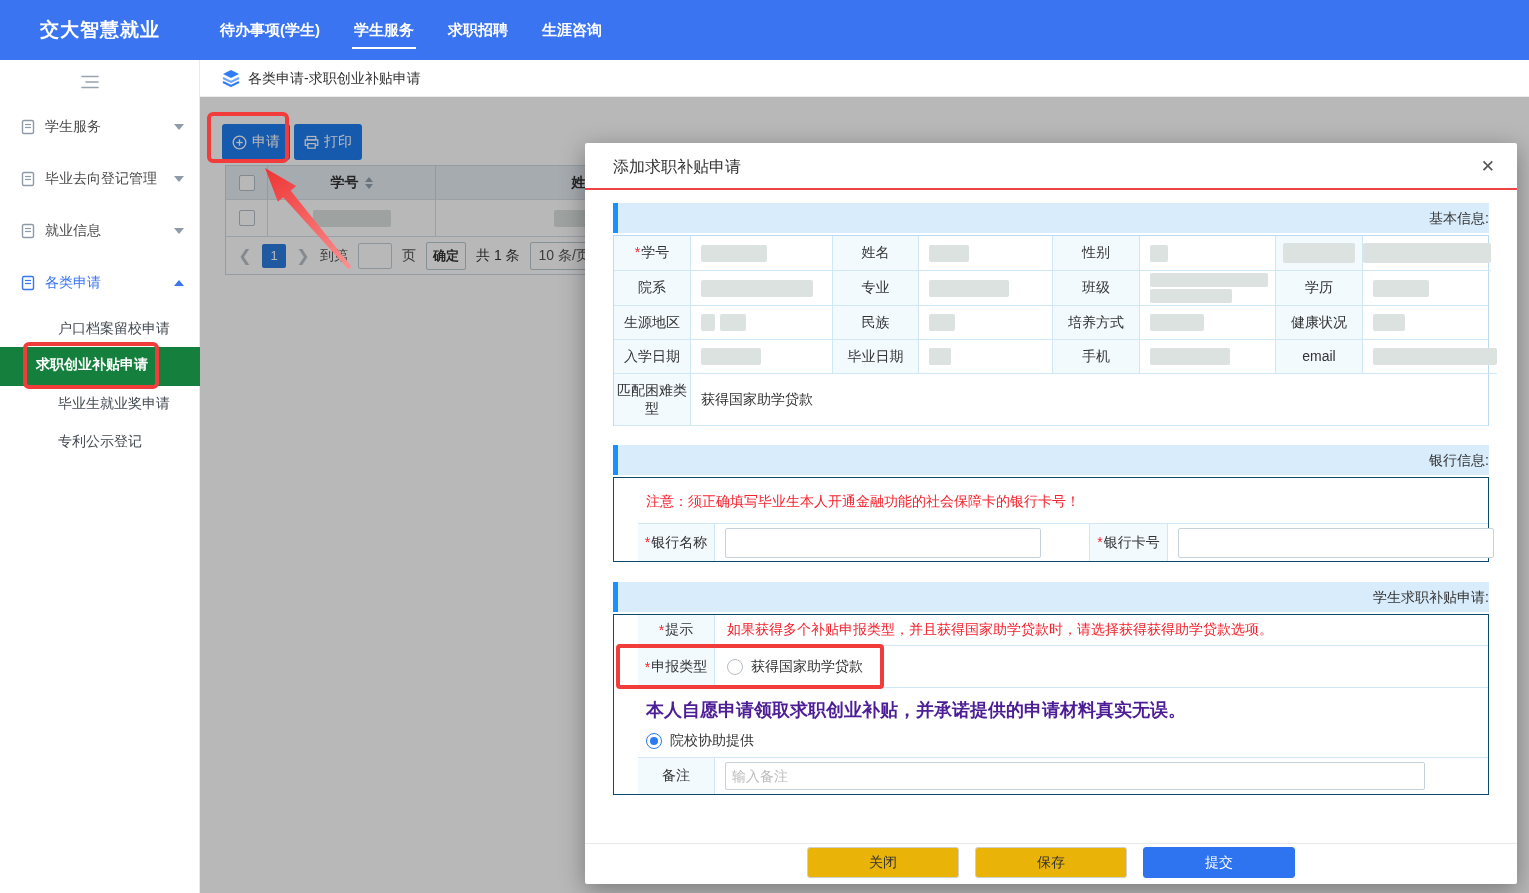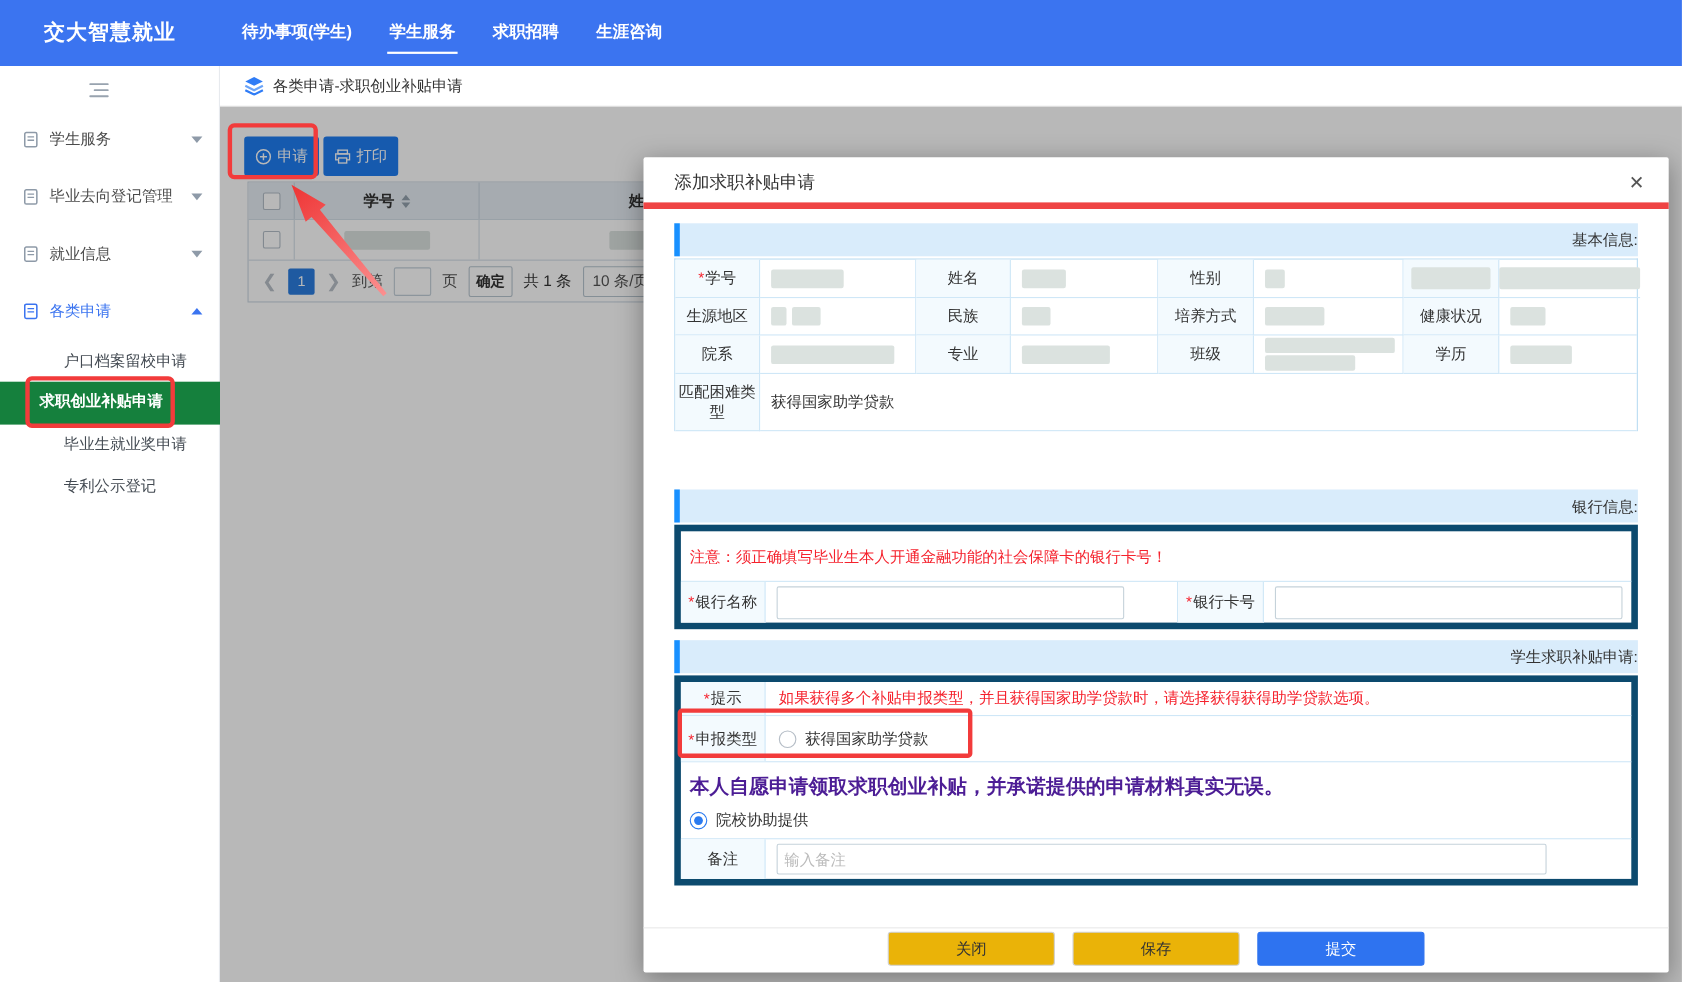--- a/index.html
+++ b/index.html
@@ -74,42 +74,42 @@
   #pg-size { height:28px; border:1px solid #b9c6d0; border-radius:2px; display:flex; align-items:center;
     gap:6px; padding:0 8px; color:#555; cursor:pointer; }
   #pg-size .dd { font-size:10px; color:#889; }
 
   
   #mask { position:absolute; left:200px; top:97px; width:1329px; height:796px; background:rgba(0,0,0,0.28); z-index:5; }
 
   
   #modal { position:absolute; left:585px; top:143px; width:932px; height:741px; background:#fff; border-radius:2px;
     box-shadow:0 6px 24px rgba(0,0,0,0.35); z-index:6; }
-  #m-titlebar { position:absolute; left:0; top:0; width:932px; height:47px; border-bottom:6px solid #ef4444; }
+  #m-titlebar { position:absolute; left:0; top:0; width:932px; height:47px; border-bottom:2px solid #ef4444; }
   #m-title { position:absolute; left:28px; top:0; line-height:47px; font-size:16px; color:#333; }
   #m-close { position:absolute; right:22px; top:0; line-height:47px; font-size:17px; color:#555; cursor:pointer; }
   .sec { position:absolute; left:28px; width:876px; height:30px; background:#d9ecfb; border-left:5px solid #1890ff;
     line-height:30px; padding-left:17px; font-size:14px; color:#333;text-align:right; }
   #sec-basic { top:60px; } #sec-bank { top:302px; } #sec-sub { top:439px; }
 
   #basic-grid { position:absolute; left:28px; top:92px; width:876px; border:1px solid #badcf2; border-bottom:none; }
   .bg-row { display:flex; }
   .bg-cell { border-right:1px solid #cfe7f7; border-bottom:1px solid #cfe7f7; display:flex; align-items:center;
     font-size:14px; color:#333; }
   .bg-cell:last-child { border-right:none; }
   .lc { background:#f3fafe; justify-content:center; text-align:center; line-height:1.25; padding:2px; }
   .vc { padding-left:10px; }
   .w77{width:77px;flex:0 0 77px;} .w142{width:142px;flex:0 0 142px;} .w86{width:86px;flex:0 0 86px;}
   .w134{width:134px;flex:0 0 134px;} .w87{width:87px;flex:0 0 87px;} .w136{width:136px;flex:0 0 136px;}
   .wlast{flex:1;}
   .h35{height:35px;} .h34{height:34px;} .h52{height:52px;}
   .req { color:#f5222d; margin-right:1px; }
   .stack { display:flex; flex-direction:column; gap:2px; }
 
-  .mbox { position:absolute; left:28px; width:876px; border:6px solid #0c4a6e; }
+  .mbox { position:absolute; left:28px; width:876px; border:1px solid #0c4a6e;padding-left:24px; }
   #bank-box { top:334px; }
   #bank-note { height:46px; line-height:46px; padding-left:8px; color:#f5222d; font-size:14px;
     border-bottom:1px solid #cfe7f7; }
   .fm-row { display:flex; }
   .fm-row .bg-cell { border-bottom:none; }
   .txt-input { height:30px; border:1px solid #c5d2da; border-radius:2px; background:#fff; margin-left:10px;
     font-size:14px; padding:0 6px; color:#333; }
   .txt-input::placeholder { color:#bbb; }
   .w375{width:375px;flex:0 0 375px;} .w78{width:78px;flex:0 0 78px;}
 
@@ -314,57 +314,75 @@
           <span class="redact" style="width:18px"></span>
         </div>
       <div class="bg-cell lc w87 h35">
           <span class="redact" style="width:72px;height:20px"></span>
         </div>
       <div class="bg-cell vc wlast h35" style="padding-left:0">
           <span class="redact" style="width:128px;height:20px"></span>
         </div>
     </div>
     <div class="bg-row">
-      <div class="bg-cell lc w77 h34">生源地区</div>
-      <div class="bg-cell vc w142 h34" style="gap:5px">
-          <span class="redact" style="width:14px"></span>
-          <span class="redact" style="width:26px"></span>
-        </div>
-      <div class="bg-cell lc w86 h34">民族</div>
-      <div class="bg-cell vc w134 h34">
-          <span class="redact" style="width:26px"></span>
-        </div>
-      <div class="bg-cell lc w87 h34">培养方式</div>
-      <div class="bg-cell vc w136 h34">
-          <span class="redact" style="width:54px"></span>
-        </div>
-      <div class="bg-cell lc w87 h34">健康状况</div>
-      <div class="bg-cell vc wlast h34">
-          <span class="redact" style="width:32px"></span>
-        </div>
-    </div>
-    <div class="bg-row">
       <div class="bg-cell lc w77 h35">院系</div>
       <div class="bg-cell vc w142 h35">
           <span class="redact" style="width:112px"></span>
         </div>
       <div class="bg-cell lc w86 h35">专业</div>
       <div class="bg-cell vc w134 h35">
           <span class="redact" style="width:80px"></span>
         </div>
       <div class="bg-cell lc w87 h35">班级</div>
       <div class="bg-cell vc w136 h35">
           <span class="stack">
             <span class="redact" style="width:118px;height:14px"></span>
             <span class="redact" style="width:82px;height:14px"></span>
           </span>
         </div>
       <div class="bg-cell lc w87 h35">学历</div>
       <div class="bg-cell vc wlast h35">
           <span class="redact" style="width:56px"></span>
+        </div>
+    </div>
+    <div class="bg-row">
+      <div class="bg-cell lc w77 h34">生源地区</div>
+      <div class="bg-cell vc w142 h34" style="gap:5px">
+          <span class="redact" style="width:14px"></span>
+          <span class="redact" style="width:26px"></span>
+        </div>
+      <div class="bg-cell lc w86 h34">民族</div>
+      <div class="bg-cell vc w134 h34">
+          <span class="redact" style="width:26px"></span>
+        </div>
+      <div class="bg-cell lc w87 h34">培养方式</div>
+      <div class="bg-cell vc w136 h34">
+          <span class="redact" style="width:54px"></span>
+        </div>
+      <div class="bg-cell lc w87 h34">健康状况</div>
+      <div class="bg-cell vc wlast h34">
+          <span class="redact" style="width:32px"></span>
+        </div>
+    </div>
+    <div class="bg-row">
+      <div class="bg-cell lc w77 h34">入学日期</div>
+      <div class="bg-cell vc w142 h34">
+          <span class="redact" style="width:60px"></span>
+        </div>
+      <div class="bg-cell lc w86 h34">毕业日期</div>
+      <div class="bg-cell vc w134 h34">
+          <span class="redact" style="width:22px"></span>
+        </div>
+      <div class="bg-cell lc w87 h34">手机</div>
+      <div class="bg-cell vc w136 h34">
+          <span class="redact" style="width:80px"></span>
+        </div>
+      <div class="bg-cell lc w87 h34">email</div>
+      <div class="bg-cell vc wlast h34">
+          <span class="redact" style="width:124px"></span>
         </div>
     </div>
     <div class="bg-row">
       <div class="bg-cell lc w77 h52">匹配困难类型</div>
       <div class="bg-cell vc wlast h52">获得国家助学贷款</div>
     </div>
   </div>
 
   <div class="sec" id="sec-bank">银行信息:</div>
   <div class="mbox" id="bank-box">

